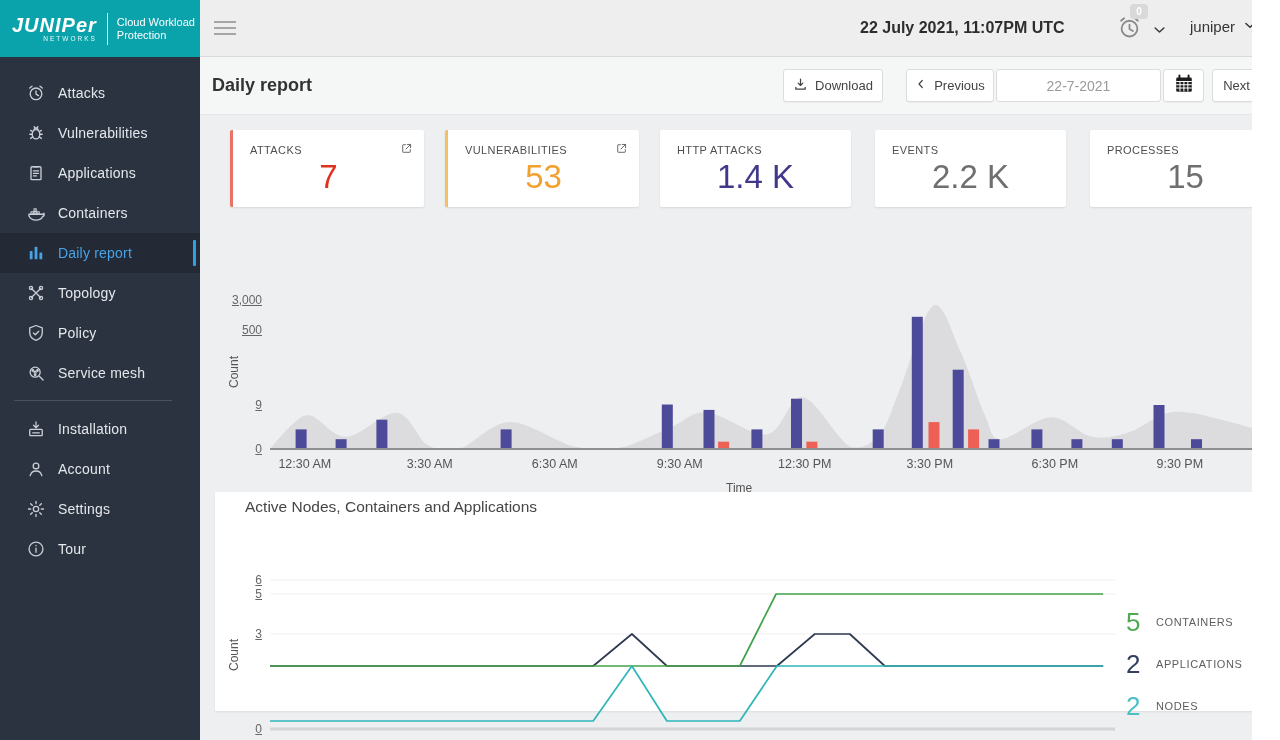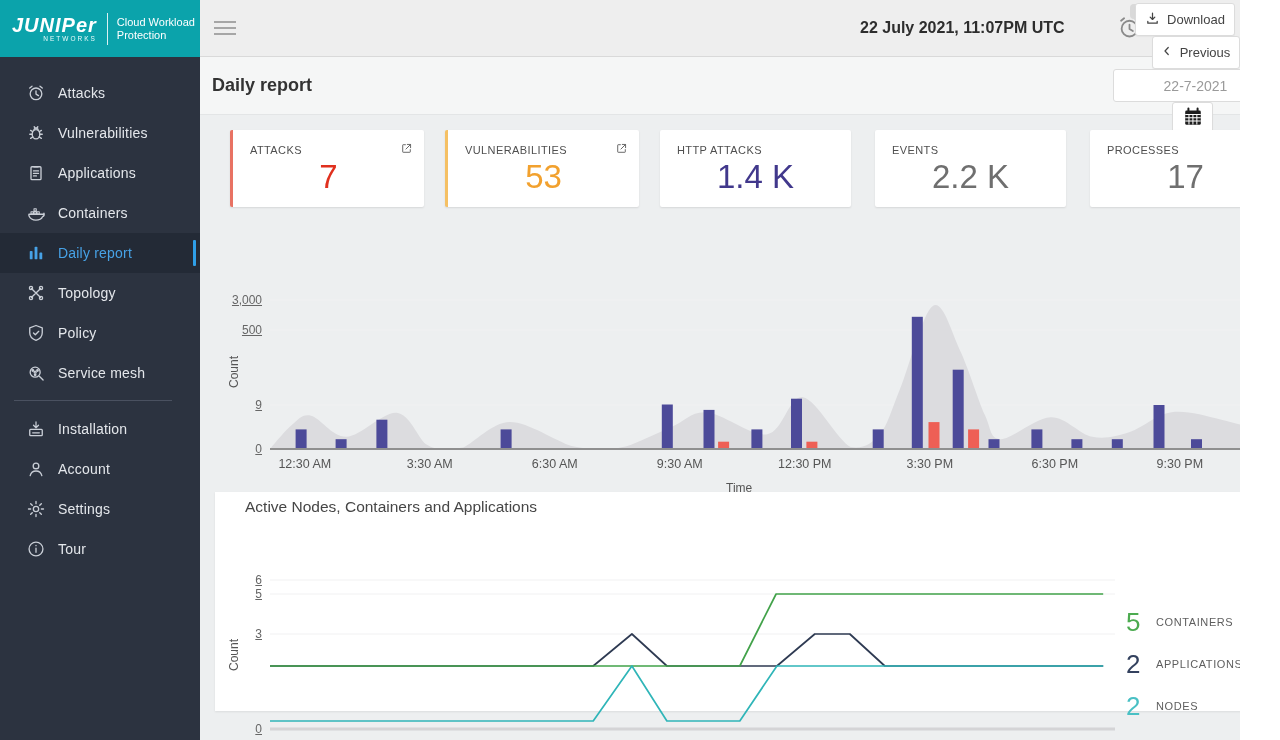--- a/index.html
+++ b/index.html
@@ -1,17 +1,17 @@
 <!DOCTYPE html>
 <html><head>
 <meta charset="utf-8">
 <style>
   html,body{margin:0;padding:0;background:#fff;}
   .stage{position:relative;width:1240px;height:740px;overflow:hidden;
-         font-family:"Liberation Sans",sans-serif;background:#edeff0;}
+         font-family:"Liberation Sans",sans-serif;background:#edeff0;padding-left:12px;}
   
   .sidebar{position:absolute;left:0;top:0;width:200px;height:740px;background:#2c3340;}
   .logo{position:absolute;left:0;top:0;width:200px;height:57px;background:#0ba3ab;
         display:flex;align-items:center;padding-left:12px;box-sizing:border-box;}
   .logo-word{display:flex;flex-direction:column;align-items:flex-end;}
   .logo-main{color:#fff;font-size:20px;font-weight:bold;font-style:italic;letter-spacing:1px;line-height:18px;}
   .logo-sub{color:#e8fbfb;font-size:6.5px;letter-spacing:2px;margin-top:1px;}
   .logo-divider{width:1px;height:32px;background:rgba(255,255,255,.85);margin:0 9px 0 10px;}
   .logo-product{color:#fff;font-size:11px;line-height:13px;}
   .nav{position:absolute;left:0;width:200px;}
@@ -35,21 +35,21 @@
   .badge{position:absolute;left:14px;top:-10px;width:18px;height:15px;background:#d9d9d9;border-radius:4px;
          color:#fff;font-size:10px;font-weight:bold;text-align:center;line-height:15px;}
   .tb-chev{position:absolute;top:22px;color:#3a3a3a;cursor:pointer;}
   #notif-chevron{left:952px;}
   .tb-account{position:absolute;left:990px;top:18px;display:flex;align-items:center;gap:8px;cursor:pointer;
               font-size:15px;color:#333;}
   
   .page-header{position:absolute;left:200px;top:57px;width:1080px;height:58px;background:#f5f6f6;
                border-bottom:1px solid #e3e5e6;box-sizing:border-box;display:flex;align-items:center;}
   .page-header h1{margin:0 0 0 12px;font-size:18px;font-weight:bold;color:#333;}
-  .ph-actions{margin-left:auto;display:flex;align-items:center;flex-direction:column;}
+  .ph-actions{margin-left:auto;display:flex;align-items:center;}
   .btn{display:flex;align-items:center;justify-content:center;gap:7px;height:33px;background:#fff;
        border:1px solid #dcdcdc;border-radius:3px;font-family:inherit;font-size:13px;color:#444;cursor:pointer;
        box-shadow:0 1px 1px rgba(0,0,0,.04);}
   .btn-download{width:100px;margin-right:23px;}
   .btn-prev{width:88px;margin-right:2px;}
   .date-input{width:165px;height:33px;border:1px solid #dcdcdc;border-radius:3px;background:#fff;
               text-align:center;font-family:inherit;font-size:14px;color:#9a9a9a;margin-right:2px;box-sizing:border-box;}
   .btn-cal{width:41px;margin-right:8px;color:#1d1d1d;}
   .btn-next{width:68px;}
   
@@ -296,21 +296,21 @@
       <div class="card" style="left: 660px;">
         <div class="c-label">HTTP ATTACKS</div>
         <div class="c-value" style="color: rgb(65, 56, 140);">1.4 K</div>
       </div>
       <div class="card" style="left: 875px;">
         <div class="c-label">EVENTS</div>
         <div class="c-value" style="color: rgb(111, 111, 111);">2.2 K</div>
       </div>
       <div class="card" style="left: 1090px;">
         <div class="c-label">PROCESSES</div>
-        <div class="c-value" style="color: rgb(111, 111, 111);">17</div>
+        <div class="c-value" style="color: rgb(111, 111, 111);">15</div>
       </div>
     </div>
 
   <section class="panel panel2">
     <h2>Active Nodes, Containers and Applications</h2>
   </section>
 
   <svg class="chart" id="chart1" width="1010" height="200">
       <line x1="0" y1="10" x2="1010" y2="10" stroke="#f1f1f2" stroke-width="1"></line>
       <line x1="0" y1="40" x2="1010" y2="40" stroke="#f1f1f2" stroke-width="1"></line>

